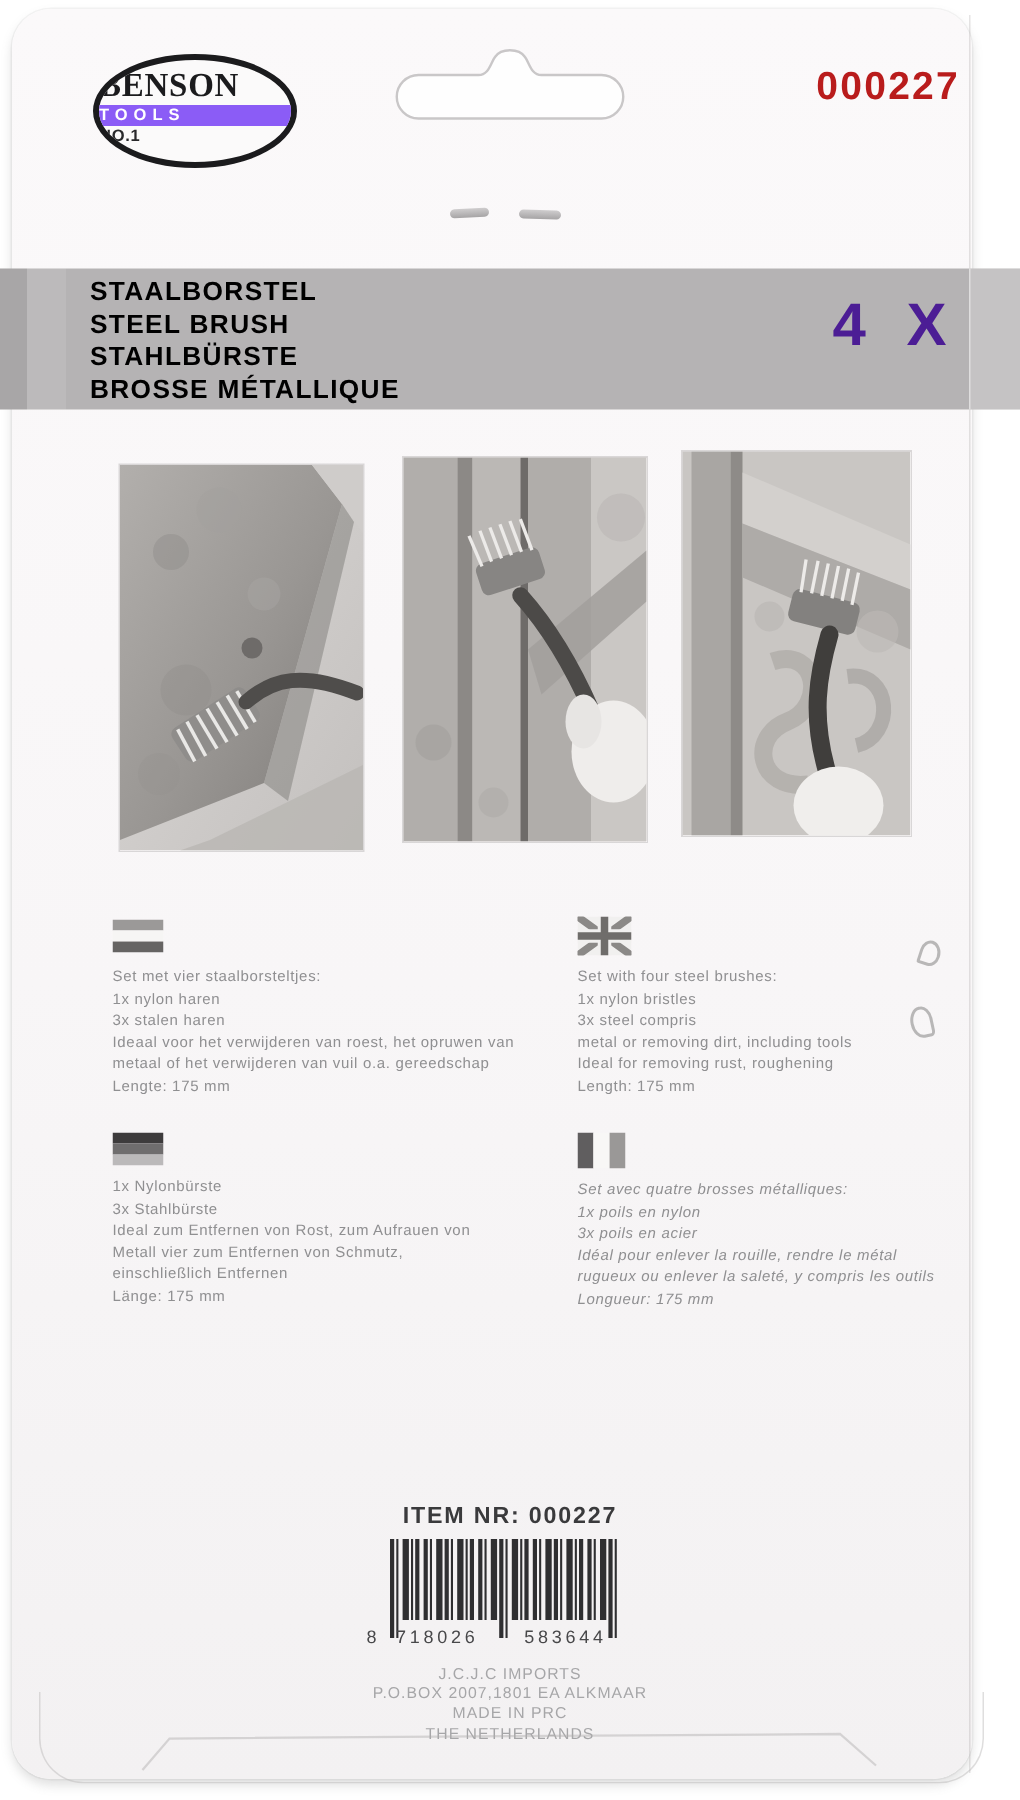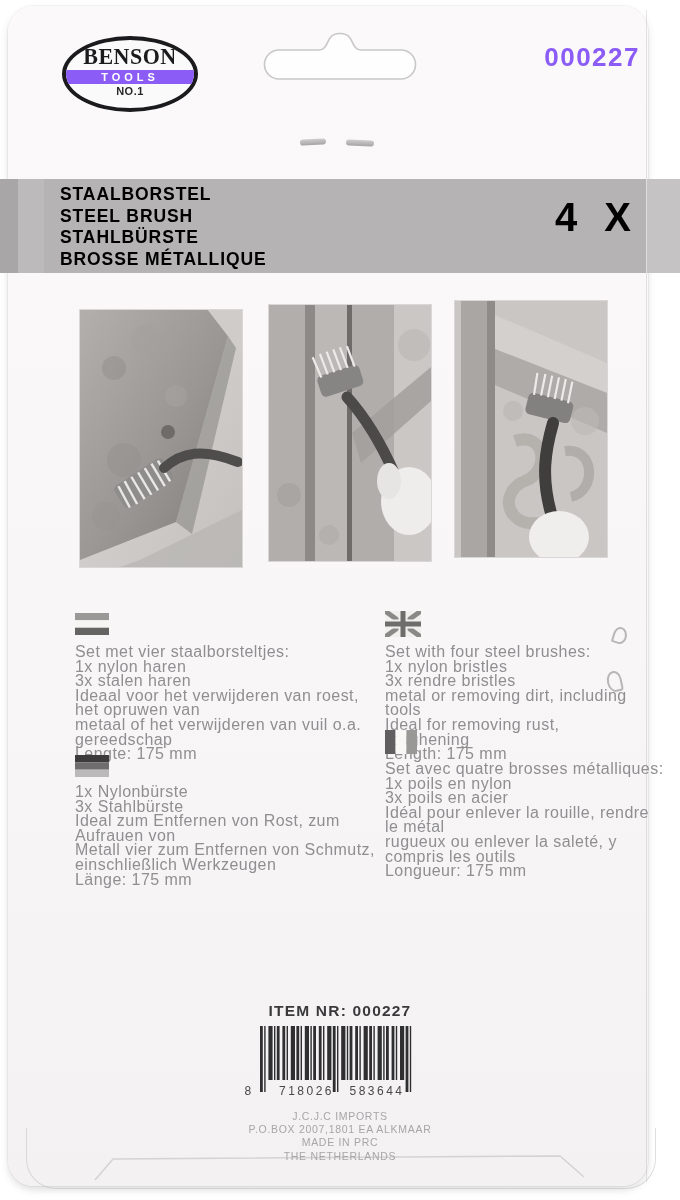--- a/index.html
+++ b/index.html
@@ -13,64 +13,64 @@
     position:absolute;left:8px;top:6px;width:640px;height:1180px;
     background:linear-gradient(180deg,#fbf9fa 0%,#f8f6f7 55%,#f3f1f2 100%);
     border-radius:26px;
     box-shadow:0 0 0 1px rgba(0,0,0,0.04), 0 4px 7px rgba(110,110,110,0.22);
   }
   .card-right-line{position:absolute;left:646px;top:10px;width:1px;height:1172px;background:rgba(150,148,149,0.25);}
   
   .logo{
     position:absolute;left:62px;top:36px;width:128px;height:68px;
     border:4px solid #1b1b1d;border-radius:50%;
-    background:#fbfafa;overflow:hidden;text-align:center;z-index:3;
+    background:#fbfafa;overflow:hidden;z-index:3;
   }
   .logo-name{font-family:"Liberation Serif", serif;font-weight:bold;font-size:22px;
     letter-spacing:.5px;color:#1b1b1d;margin-top:6px;line-height:22px;transform:scaleY(1.02);}
   .logo-bar{margin-top:2px;height:14px;line-height:14px;background:#8b5cf6;color:#ffffff;
     font-size:11px;font-weight:bold;letter-spacing:4px;}
   .logo-no1{font-size:11px;font-weight:bold;color:#29292b;margin-top:1px;letter-spacing:.5px;}
   
   .top-number{position:absolute;right:40px;top:42px;font-size:26px;font-weight:bold;
-    color:#8b5cf6;letter-spacing:1.5px;z-index:3;}
+    color:#b91c1c;letter-spacing:1.5px;z-index:3;}
   
   .euro-slot{position:absolute;left:262px;top:29px;z-index:3;}
   .staple{position:absolute;height:6px;border-radius:3px;z-index:3;opacity:.8;
     background:linear-gradient(180deg,#c4c2c3,#918f90);}
   .staple-a{left:300px;top:139px;width:26px;transform:rotate(-3deg);}
   .staple-b{left:346px;top:140px;width:28px;transform:rotate(2deg);}
   .hook{position:absolute;border:2px solid #a3a1a2;background:transparent;z-index:3;opacity:.75;}
   .hook-a{left:613px;top:627px;width:10px;height:13px;border-radius:50% 60% 50% 10%;transform:rotate(18deg);}
   .hook-b{left:607px;top:671px;width:11px;height:17px;border-radius:55% 50% 20% 55%;transform:rotate(-12deg);}
   
   .titlebar{position:absolute;left:0;top:179px;width:680px;height:94px;background:#b5b3b4;z-index:4;}
   .titlebar .sliver-left{position:absolute;left:0;top:0;width:18px;height:94px;background:rgba(0,0,0,0.07);}
   .titlebar .sliver-left2{position:absolute;left:18px;top:0;width:26px;height:94px;background:rgba(255,255,255,0.10);}
   .titlebar .sliver-right{position:absolute;left:646px;top:0;width:34px;height:94px;
     background:rgba(255,255,255,0.22);border-left:1px solid rgba(255,255,255,0.45);}
   .titlebar-lines{position:absolute;left:60px;top:5px;font-weight:bold;font-size:17.5px;
     line-height:21.5px;letter-spacing:.9px;color:#000000;}
-  .qty{position:absolute;right:44px;top:16px;font-size:40px;font-weight:bold;color:#000000;
+  .qty{position:absolute;right:44px;top:16px;font-size:40px;font-weight:bold;color:#4c1d95;
     letter-spacing:5px;word-spacing:6px;}
   
   .photo{position:absolute;z-index:3;box-shadow:0 0 0 1px rgba(158,156,154,0.35);}
   .photo svg{display:block;}
   
   .desc-block{position:absolute;z-index:3;}
   .flag{display:block;}
-  .desc-text{color:#8f8f91;font-size:16px;line-height:14.6px;letter-spacing:.45px;}
+  .desc-text{color:#8f8f91;font-size:10px;line-height:14.6px;letter-spacing:.45px;}
   .mt10{margin-top:10px;} .mt8{margin-top:8px;}
   
   .item-label{position:absolute;left:250px;top:1002px;width:180px;text-align:center;z-index:3;
     font-size:15.5px;font-weight:bold;letter-spacing:1.2px;color:#3a3a3c;}
   .barcode{position:absolute;left:258px;top:1026px;z-index:3;}
   .bc-digit{position:absolute;top:1084px;z-index:4;font-size:12px;color:#48484a;letter-spacing:2.5px;}
   .bc-d0{left:241px;width:16px;text-align:center;}
-  .bc-d1{left:264px;width:70px;text-align:right;}
+  .bc-d1{left:264px;width:70px;text-align:left;}
   .bc-d2{left:340px;width:74px;text-align:center;}
   
   .footer{position:absolute;left:140px;top:1110px;width:400px;text-align:center;z-index:3;
     font-size:10.5px;line-height:13.2px;color:#a6a6a8;letter-spacing:.7px;}
   
   .blister-bottom{position:absolute;left:26px;top:1128px;width:628px;height:60px;z-index:5;
     border:1.5px solid rgba(185,183,183,0.45);border-top:none;border-radius:0 0 30px 30px;
     pointer-events:none;}
   .blister-lines{position:absolute;left:0;top:0;width:680px;height:1200px;z-index:5;pointer-events:none;}
 </style>
@@ -230,44 +230,44 @@
     <rect width="36" height="26" fill="#f1f0ef"></rect>
     <path d="M0,0 L36,26 M36,0 L0,26" stroke="#8b8987" stroke-width="5"></path>
     <rect x="13.5" y="0" width="9" height="26" fill="#f1f0ef"></rect>
     <rect x="0" y="8.5" width="36" height="9" fill="#f1f0ef"></rect>
     <rect x="15.5" y="0" width="5" height="26" fill="#6f6d6b"></rect>
     <rect x="0" y="10.5" width="36" height="5" fill="#6f6d6b"></rect>
   </svg>
   <div class="desc-text mt8">
     <div>Set with four steel brushes:</div>
     <div>1x nylon bristles</div>
-    <div>3x rendre bristles</div>
+    <div>3x steel compris</div>
     <div>metal or removing dirt, including tools</div>
     <div>Ideal for removing rust, roughening</div>
     <div>Length: 175 mm</div>
   </div>
 </div>
 
 <div class="desc-block" style="left:75px;top:755px;width:300px;">
   <svg class="flag" width="34" height="22" viewBox="0 0 34 22">
     <rect width="34" height="7.3" y="0" fill="#3d3b3c"></rect>
     <rect width="34" height="7.4" y="7.3" fill="#6f6d6e"></rect>
     <rect width="34" height="7.3" y="14.7" fill="#bbb9ba"></rect>
   </svg>
   <div class="desc-text mt8">
     <div>1x Nylonbürste</div>
     <div>3x Stahlbürste</div>
     <div>Ideal zum Entfernen von Rost, zum Aufrauen von</div>
     <div>Metall vier zum Entfernen von Schmutz,</div>
-    <div>einschließlich Werkzeugen</div>
+    <div>einschließlich Entfernen</div>
     <div>Länge: 175 mm</div>
   </div>
 </div>
 
-<div class="desc-block" style="left:385px;top:730px;width:280px;">
+<div class="desc-block" style="left:385px;top:755px;width:280px;font-style:italic;">
   <svg class="flag" width="32" height="24" viewBox="0 0 32 24">
     <rect x="0" width="10.6" height="24" fill="#605e5f"></rect>
     <rect x="10.6" width="10.8" height="24" fill="#f8f7f6"></rect>
     <rect x="21.4" width="10.6" height="24" fill="#9a9897"></rect>
   </svg>
   <div class="desc-text mt8">
     <div>Set avec quatre brosses métalliques:</div>
     <div>1x poils en nylon</div>
     <div>3x poils en acier</div>
     <div>Idéal pour enlever la rouille, rendre le métal</div>

